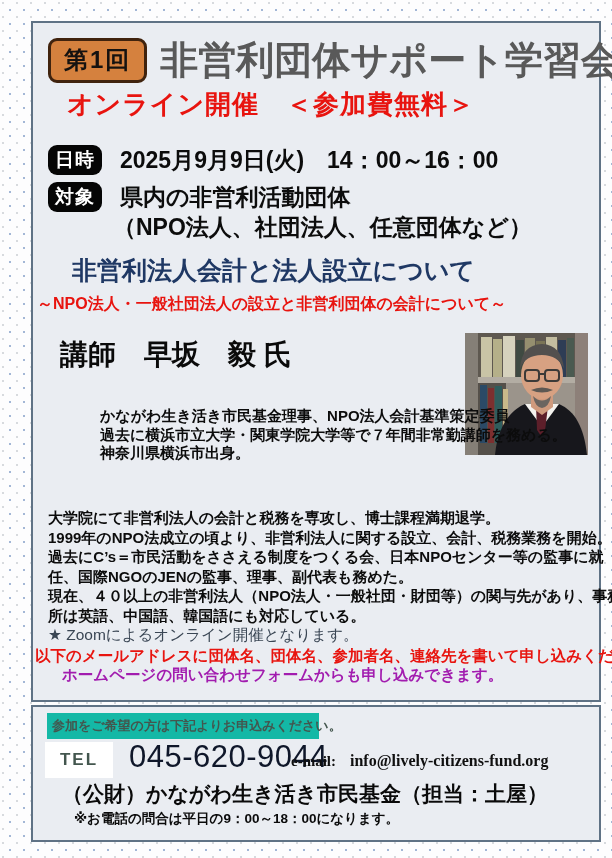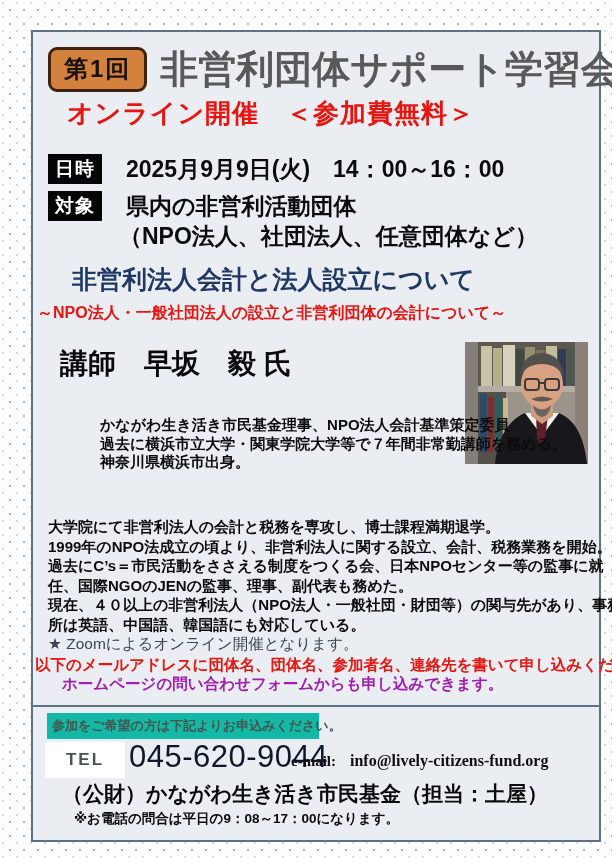--- a/index.html
+++ b/index.html
@@ -16,21 +16,21 @@
       radial-gradient(#d7dade 1.1px, transparent 1.4px);
     background-size: 14px 14px, 14px 14px;
     background-position: 3px 3px, 10px 10px;
   }
   .card {
     position: absolute;
     left: 31px; width: 570px;
     background: #eaedf2;
     border: 2px solid #5f7285;
   }
-  #main-card { top: 30px; height: 681px; }
+  #main-card { top: 21px; height: 681px; }
   #contact-card { top: 705px; height: 137px; }
 
   .abs { position: absolute; white-space: nowrap; }
 
   .header-row { left: 15px; top: 12px; display: flex; align-items: center; gap: 13px; }
   .badge {
     background: #d5813e;
     border: 3px solid #40230e;
     border-radius: 9px;
     color: #151210;
@@ -44,22 +44,23 @@
   .info-row { display: flex; align-items: flex-start; }
   #row-datetime { left: 15px; top: 122px; }
   #row-target   { left: 15px; top: 159px; }
   .info-label {
     background: #050505; color: #ffffff;
     font-size: 19px; font-weight: bold;
     width: 54px; height: 30px;
     display: flex; align-items: center; justify-content: center;
     letter-spacing: 1px;
     flex: 0 0 auto;
+    border-radius: 9px;
   }
-  .info-value { font-size: 23px; font-weight: bold; color: #0c0c0c; margin-left: 24px; line-height: 30px; }
+  .info-value { font-size: 23px; font-weight: bold; color: #0c0c0c; margin-left: 18px; line-height: 30px; }
   .info-value .line2 { margin-left: -7px; }
 
   .topic-title { left: 39px; top: 231px; font-size: 25px; font-weight: bold; color: #1f3864; }
   .topic-sub   { left: 4px;  top: 271px; font-size: 16px; font-weight: bold; color: #e8140f; }
 
   .speaker-heading { left: 27px; top: 313px; font-size: 28px; font-weight: bold; color: #0a0a0a; }
 
   .photo { left: 432px; top: 310px; width: 123px; height: 122px; }
 
   .bio { left: 67px; top: 384px; font-size: 15px; font-weight: bold; color: #0c0c0c; line-height: 18.5px; }
@@ -72,21 +73,21 @@
   .apply-strip {
     left: 14px; top: 6px;
     background: #14b8a6;
     padding: 4px 10px 4px 5px;
     font-size: 13px; font-weight: bold; color: #43564e;
     width: 272px;
   }
   .tel-box {
     left: 12px; top: 35px;
     background: #ffffff;
-    width: 80px; height: 36px;
+    width: 68px; height: 36px;
     display: flex; align-items: center; justify-content: center;
     font-size: 17px; font-weight: bold; color: #43564e;
     letter-spacing: 2px;
   }
   .tel-number { left: 96px; top: 32px; font-size: 31px; font-weight: normal; color: #0f172a; letter-spacing: 0.5px; }
   .email-group { left: 258px; top: 45px; font-family: "Liberation Serif", "DejaVu Serif", serif; font-weight: bold; color: #101010; }
   .email-label { font-size: 15px; margin-right: 14px; }
   .email-address { font-size: 16px; }
   .org-name { left: 29px; top: 73px; font-size: 21px; font-weight: bold; color: #0a0a0a; }
   .hours-note { left: 41px; top: 103px; font-size: 13.5px; font-weight: bold; color: #0a0a0a; }
@@ -176,14 +177,14 @@
 </div>
 
 <div class="card" id="contact-card">
   <div class="abs apply-strip">参加をご希望の方は下記よりお申込みください。</div>
   <div class="abs tel-box">TEL</div>
   <div class="abs tel-number">045-620-9044</div>
   <div class="abs org-name">（公財）かながわ生き活き市民基金（担当：土屋）</div>
   <div class="abs email-group">
     <span class="email-label">e-mail:</span><span class="email-address">info@lively-citizens-fund.org</span>
   </div>
-  <div class="abs hours-note">※お電話の問合は平日の9：08～17：00になります。</div>
+  <div class="abs hours-note">※お電話の問合は平日の9：00～18：00になります。</div>
 </div>
 
 </body></html>

